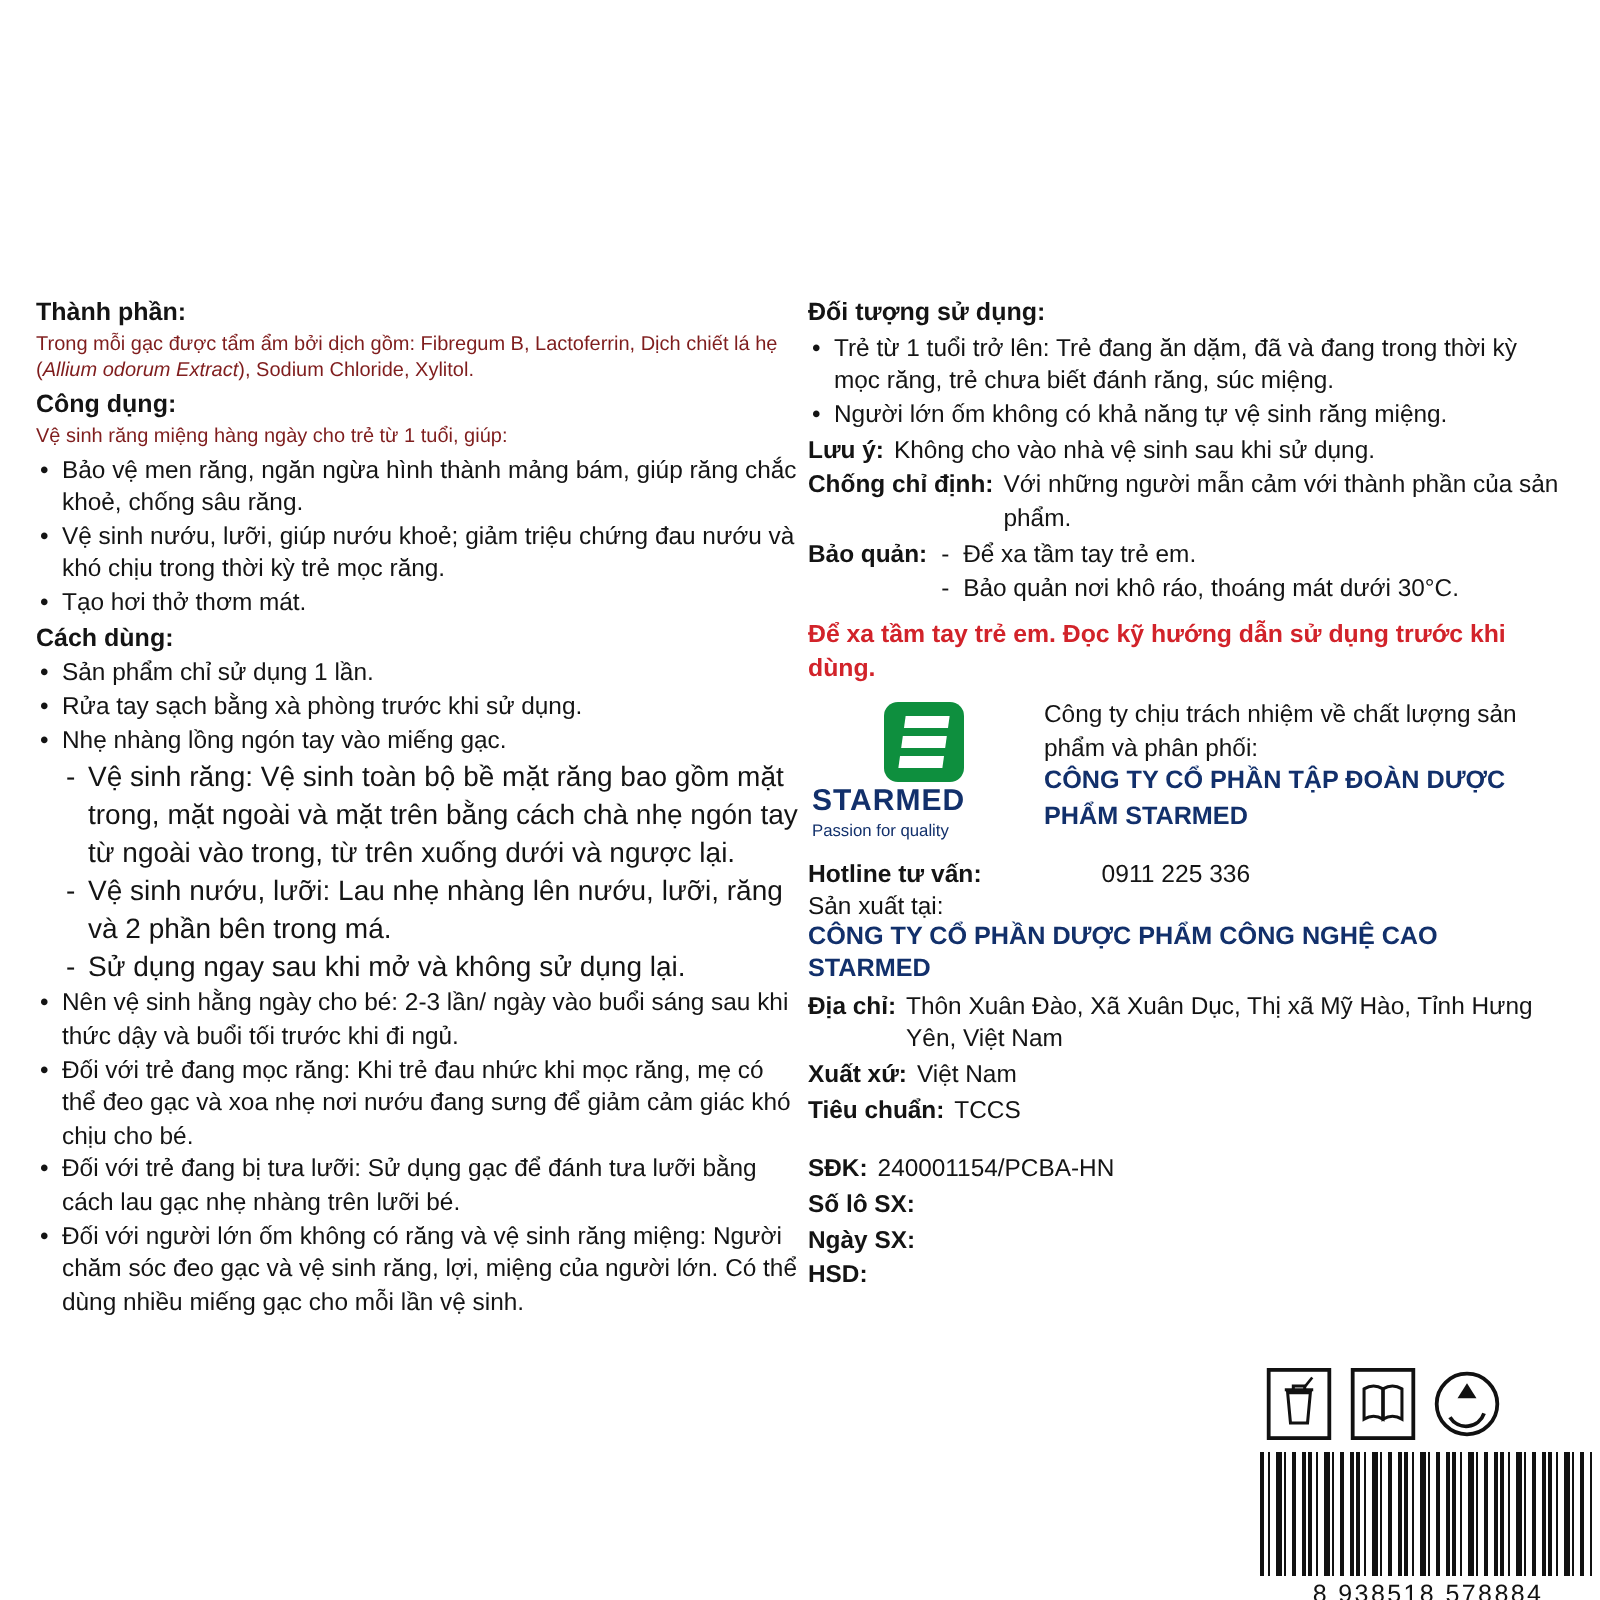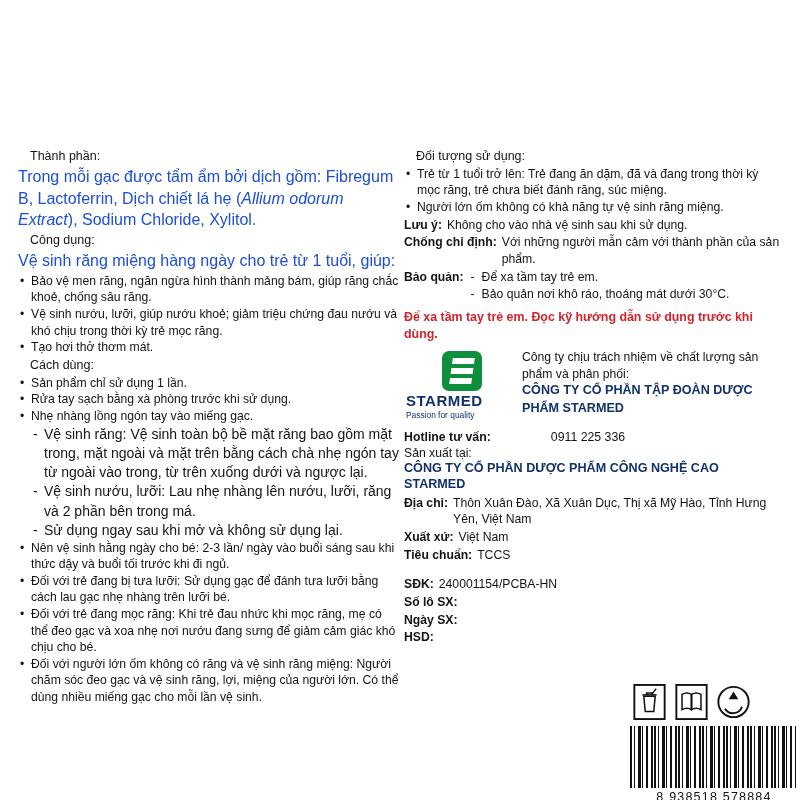--- a/index.html
+++ b/index.html
@@ -24,29 +24,29 @@
     position: absolute;
     left: 0; top: 0;
     width: 382px;
   }
   .col-right {
     position: absolute;
     left: 386px; top: 0;
     width: 378px;
   }
   .sec-title {
-    font-weight: normal;
+    font-weight: bold;
     font-size: 12.5px;
     color: #141414;
     line-height: 1.35;
-    margin: 0 0 1px 12px;
+    margin: 0 0 1px 0;
   }
   .body-text {
-    font-size: 16px;
-    color: #1d4ed8;
+    font-size: 10px;
+    color: #7f1d1d;
     line-height: 1.36;
     margin: 0 0 1px 0;
   }
   .body-text .it { font-style: italic; }
   ul.bullets {
     list-style: none;
     margin: 0 0 1px 0;
     padding: 0;
   }
   ul.bullets > li {
@@ -236,22 +236,22 @@
         <li>Rửa tay sạch bằng xà phòng trước khi sử dụng.</li>
         <li>Nhẹ nhàng lồng ngón tay vào miếng gạc.</li>
       </ul>
       <ul class="sub-bullets">
         <li>Vệ sinh răng: Vệ sinh toàn bộ bề mặt răng bao gồm mặt trong, mặt ngoài và mặt trên bằng cách chà nhẹ ngón tay từ ngoài vào trong, từ trên xuống dưới và ngược lại.</li>
         <li>Vệ sinh nướu, lưỡi: Lau nhẹ nhàng lên nướu, lưỡi, răng và 2 phần bên trong má.</li>
         <li>Sử dụng ngay sau khi mở và không sử dụng lại.</li>
       </ul>
       <ul class="bullets">
         <li>Nên vệ sinh hằng ngày cho bé: 2-3 lần/ ngày vào buổi sáng sau khi thức dậy và buổi tối trước khi đi ngủ.</li>
+        <li>Đối với trẻ đang mọc răng: Khi trẻ đau nhức khi mọc răng, mẹ có thể đeo gạc và xoa nhẹ nơi nướu đang sưng để giảm cảm giác khó chịu cho bé.</li>
         <li>Đối với trẻ đang bị tưa lưỡi: Sử dụng gạc để đánh tưa lưỡi bằng cách lau gạc nhẹ nhàng trên lưỡi bé.</li>
-        <li>Đối với trẻ đang mọc răng: Khi trẻ đau nhức khi mọc răng, mẹ có thể đeo gạc và xoa nhẹ nơi nướu đang sưng để giảm cảm giác khó chịu cho bé.</li>
         <li>Đối với người lớn ốm không có răng và vệ sinh răng miệng: Người chăm sóc đeo gạc và vệ sinh răng, lợi, miệng của người lớn. Có thể dùng nhiều miếng gạc cho mỗi lần vệ sinh.</li>
       </ul>
     </div>
 
     <div class="col-right">
 
       <div class="sec-title">Đối tượng sử dụng:</div>
       <ul class="bullets">
         <li>Trẻ từ 1 tuổi trở lên: Trẻ đang ăn dặm, đã và đang trong thời kỳ mọc răng, trẻ chưa biết đánh răng, súc miệng.</li>
         <li>Người lớn ốm không có khả năng tự vệ sinh răng miệng.</li>

